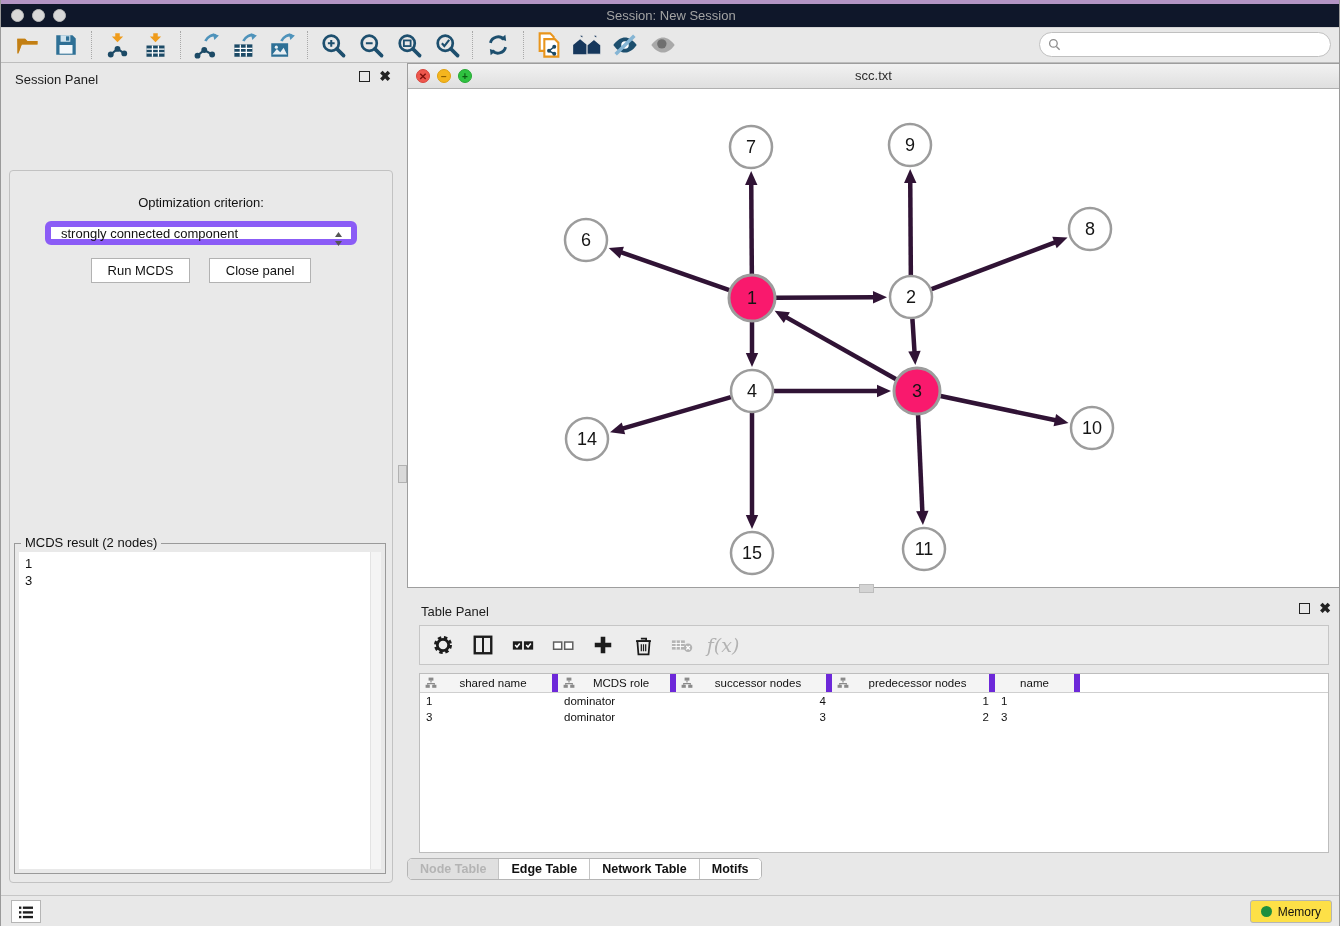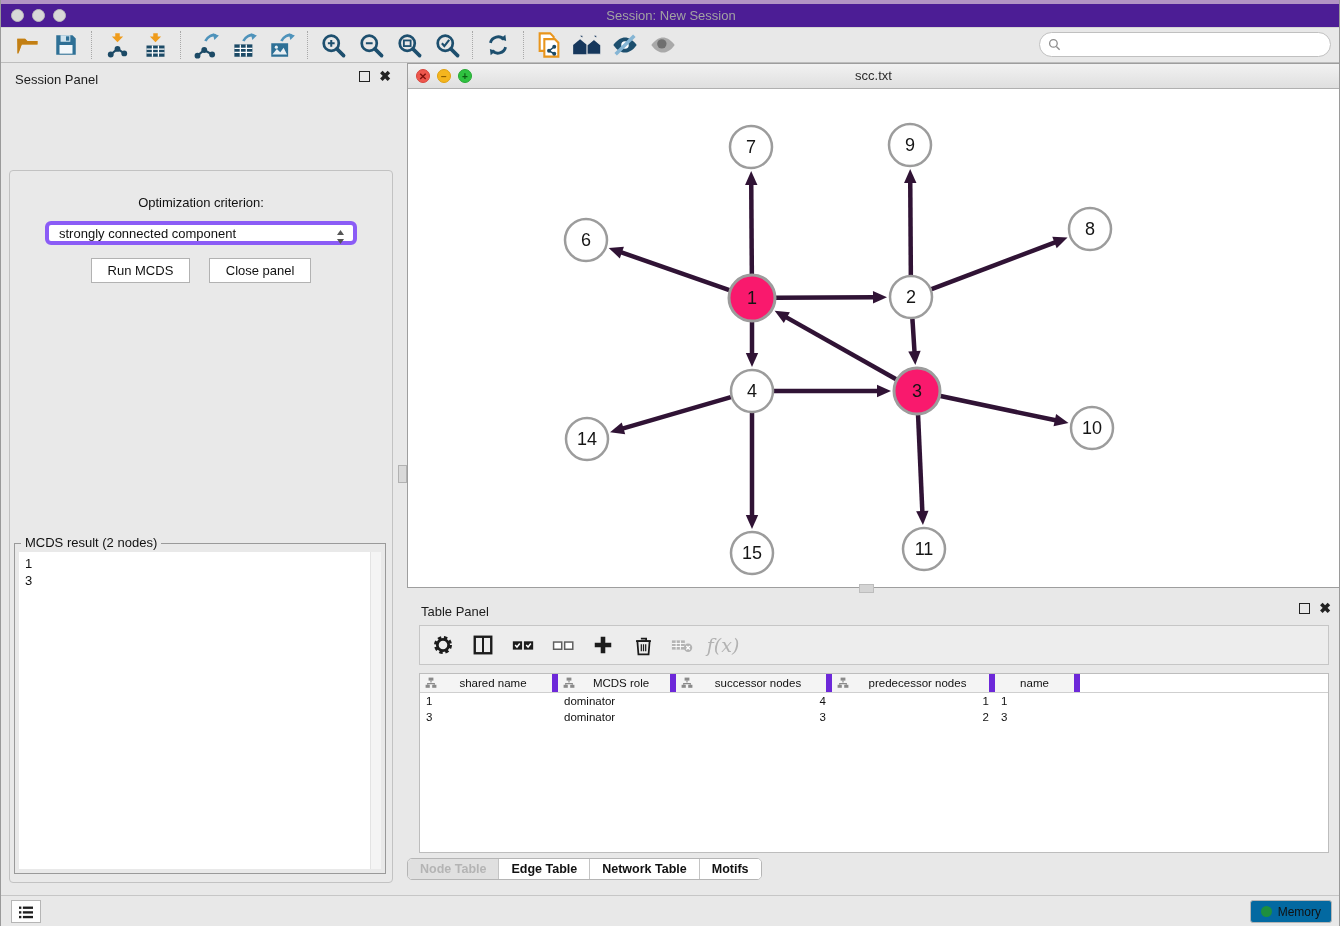--- a/index.html
+++ b/index.html
@@ -2,21 +2,21 @@
 <html><head>
 <meta charset="utf-8">
 <style>
   * { margin:0; padding:0; box-sizing:border-box; }
   html,body { width:1340px; height:926px; }
   body { font-family:"Liberation Sans", sans-serif; background:#e8e8e8; }
   .app { position:relative; width:1340px; height:926px; background:#e8e8e8; overflow:hidden; border-left:1px solid #9a9a9a; border-right:1px solid #9a9a9a; }
 
   
   .top-strip { position:absolute; left:0; top:0; width:1340px; height:4px; background:#b294c4; }
-  .titlebar { position:absolute; left:0; top:4px; width:1340px; height:24px; background:#4c1d95; border-bottom:1px solid #d4d4d4; }
+  .titlebar { position:absolute; left:0; top:4px; width:1340px; height:24px; background:#0f172a; border-bottom:1px solid #d4d4d4; }
   .traffic { position:absolute; left:10px; top:5px; display:flex; gap:8px; }
   .tl { width:13px; height:13px; border-radius:50%; background:#d8d8d8; border:1px solid #bcbcbc; }
   .title-text { position:absolute; left:0; right:0; top:4px; text-align:center; font-size:13px; color:#a3a3a3; }
 
   
   .toolbar { position:absolute; left:0; top:28px; width:1340px; height:35px; background:#e8e8e8; border-bottom:1px solid #bdbdbd; display:flex; align-items:center; padding-left:8px; }
   .tbtn { width:38px; height:32px; display:flex; align-items:center; justify-content:center; }
   .tsep { width:1px; height:28px; margin:0 6px; border-left:1px dotted #a8a8a8; }
   .searchbox { position:absolute; right:10px; top:4px; width:292px; height:25px; background:#fff; border:1px solid #c0c0c0; border-radius:13px; display:flex; align-items:center; padding:0 8px; }
   .searchbox input { border:none; outline:none; flex:1; font-size:12px; margin-left:5px; background:transparent; }
@@ -28,21 +28,21 @@
   .ph-icons { position:absolute; right:10px; top:8px; display:flex; gap:9px; align-items:center; }
   .float-ic { width:11px; height:11px; border:1.5px solid #222; }
   .close-ic { font-size:14px; font-weight:bold; color:#222; line-height:11px; }
   .ctab-row { position:relative; height:24px; text-align:center; z-index:2; }
   .tabgroup { display:inline-flex; border:1px solid #b5b5b5; border-radius:5px; overflow:hidden; background:#fff; }
   .tabgroup .tab { padding:3px 14px; font-size:13px; font-weight:600; color:#111; background:#fff; border-right:1px solid #c4c4c4; cursor:default; }
   .tabgroup .tab:last-child { border-right:none; }
   .tabgroup .tab.selected { background:#e0e0e0; color:#b4b4b4; font-weight:600; }
   .cp-content { position:absolute; left:8px; right:8px; top:107px; bottom:12px; background:#e9e9e9; border:1px solid #c2c2c2; border-radius:4px; }
   .opt-label { margin-top:24px; text-align:center; font-size:13px; color:#111; }
-  .dropdown { position:relative; margin:11px auto 0; width:312px; height:24px; background:#fff; border:4px solid #8b5cf6; border-radius:6px; font-size:13px; color:#111; display:flex; align-items:center; padding:0 10px; }
+  .dropdown { position:relative; margin:11px auto 0; width:312px; height:24px; background:#fff; border:6px solid #8b5cf6; border-radius:6px; font-size:13px; color:#111; display:flex; align-items:center; padding:0 10px; }
   .dd-stepper { position:absolute; right:8px; top:4px; }
   .btn-row { margin-top:13px; text-align:center; }
   .mac-btn { display:inline-block; background:#fff; border:1px solid #b2b2b2; border-radius:0; font-size:13px; color:#111; padding:4px 16px; margin:0 7px; }
   .result-field { position:absolute; left:4px; right:6px; top:372px; bottom:8px; border:1px solid #9a9a9a; background:#e9e9e9; }
   .result-legend { position:absolute; left:6px; top:-9px; background:#e9e9e9; padding:0 4px; font-size:13px; color:#111; }
   .result-text { position:absolute; left:4px; right:4px; top:8px; bottom:4px; background:#fff; font-size:13px; color:#111; padding:3px 6px; line-height:17px; overflow:hidden; }
   .result-scroll { position:absolute; right:4px; top:8px; bottom:4px; width:11px; background:#f4f4f4; border-left:1px solid #e3e3e3; }
 
   
   .vsplit-handle { position:absolute; left:397px; top:465px; width:9px; height:18px; background:#d9d9d9; border:1px solid #b2b2b2; }
@@ -70,21 +70,21 @@
   .th .th-label { flex:1; text-align:center; }
   .th .sort-ic { margin-left:2px; flex:0 0 auto; display:flex; }
   .tr { display:flex; height:16px; }
   .td { font-size:11.5px; color:#111; padding:0 6px; line-height:16px; white-space:nowrap; overflow:hidden; }
   .tp-tabs { position:absolute; left:0; right:0; bottom:8px; text-align:left; }
   .tp-tabs .tabgroup .tab { font-size:12.5px; padding:3px 12px; }
 
   
   .statusbar { position:absolute; left:0; top:895px; width:1340px; height:31px; background:#e8e8e8; border-top:1px solid #c6c6c6; }
   .sb-left { position:absolute; left:10px; top:4px; width:30px; height:23px; background:#fdfdfd; border:1px solid #b5b5b5; display:flex; align-items:center; justify-content:center; }
-  .sb-mem { position:absolute; right:9px; top:4px; height:23px; background:#0369a1; border:1px solid #b5b5b5; border-radius:3px; display:flex; align-items:center; padding:0 10px; gap:6px; font-size:12px; color:#111; }
+  .sb-mem { position:absolute; right:9px; top:4px; height:23px; background:#fde047; border:1px solid #b5b5b5; border-radius:3px; display:flex; align-items:center; padding:0 10px; gap:6px; font-size:12px; color:#111; }
   .mem-dot { width:11px; height:11px; border-radius:50%; background:#1e8f3e; }
 </style>
 </head>
 <body>
 
 <div class="app">
   <div class="top-strip"></div>
 
   <div class="titlebar">
     <div class="traffic">

